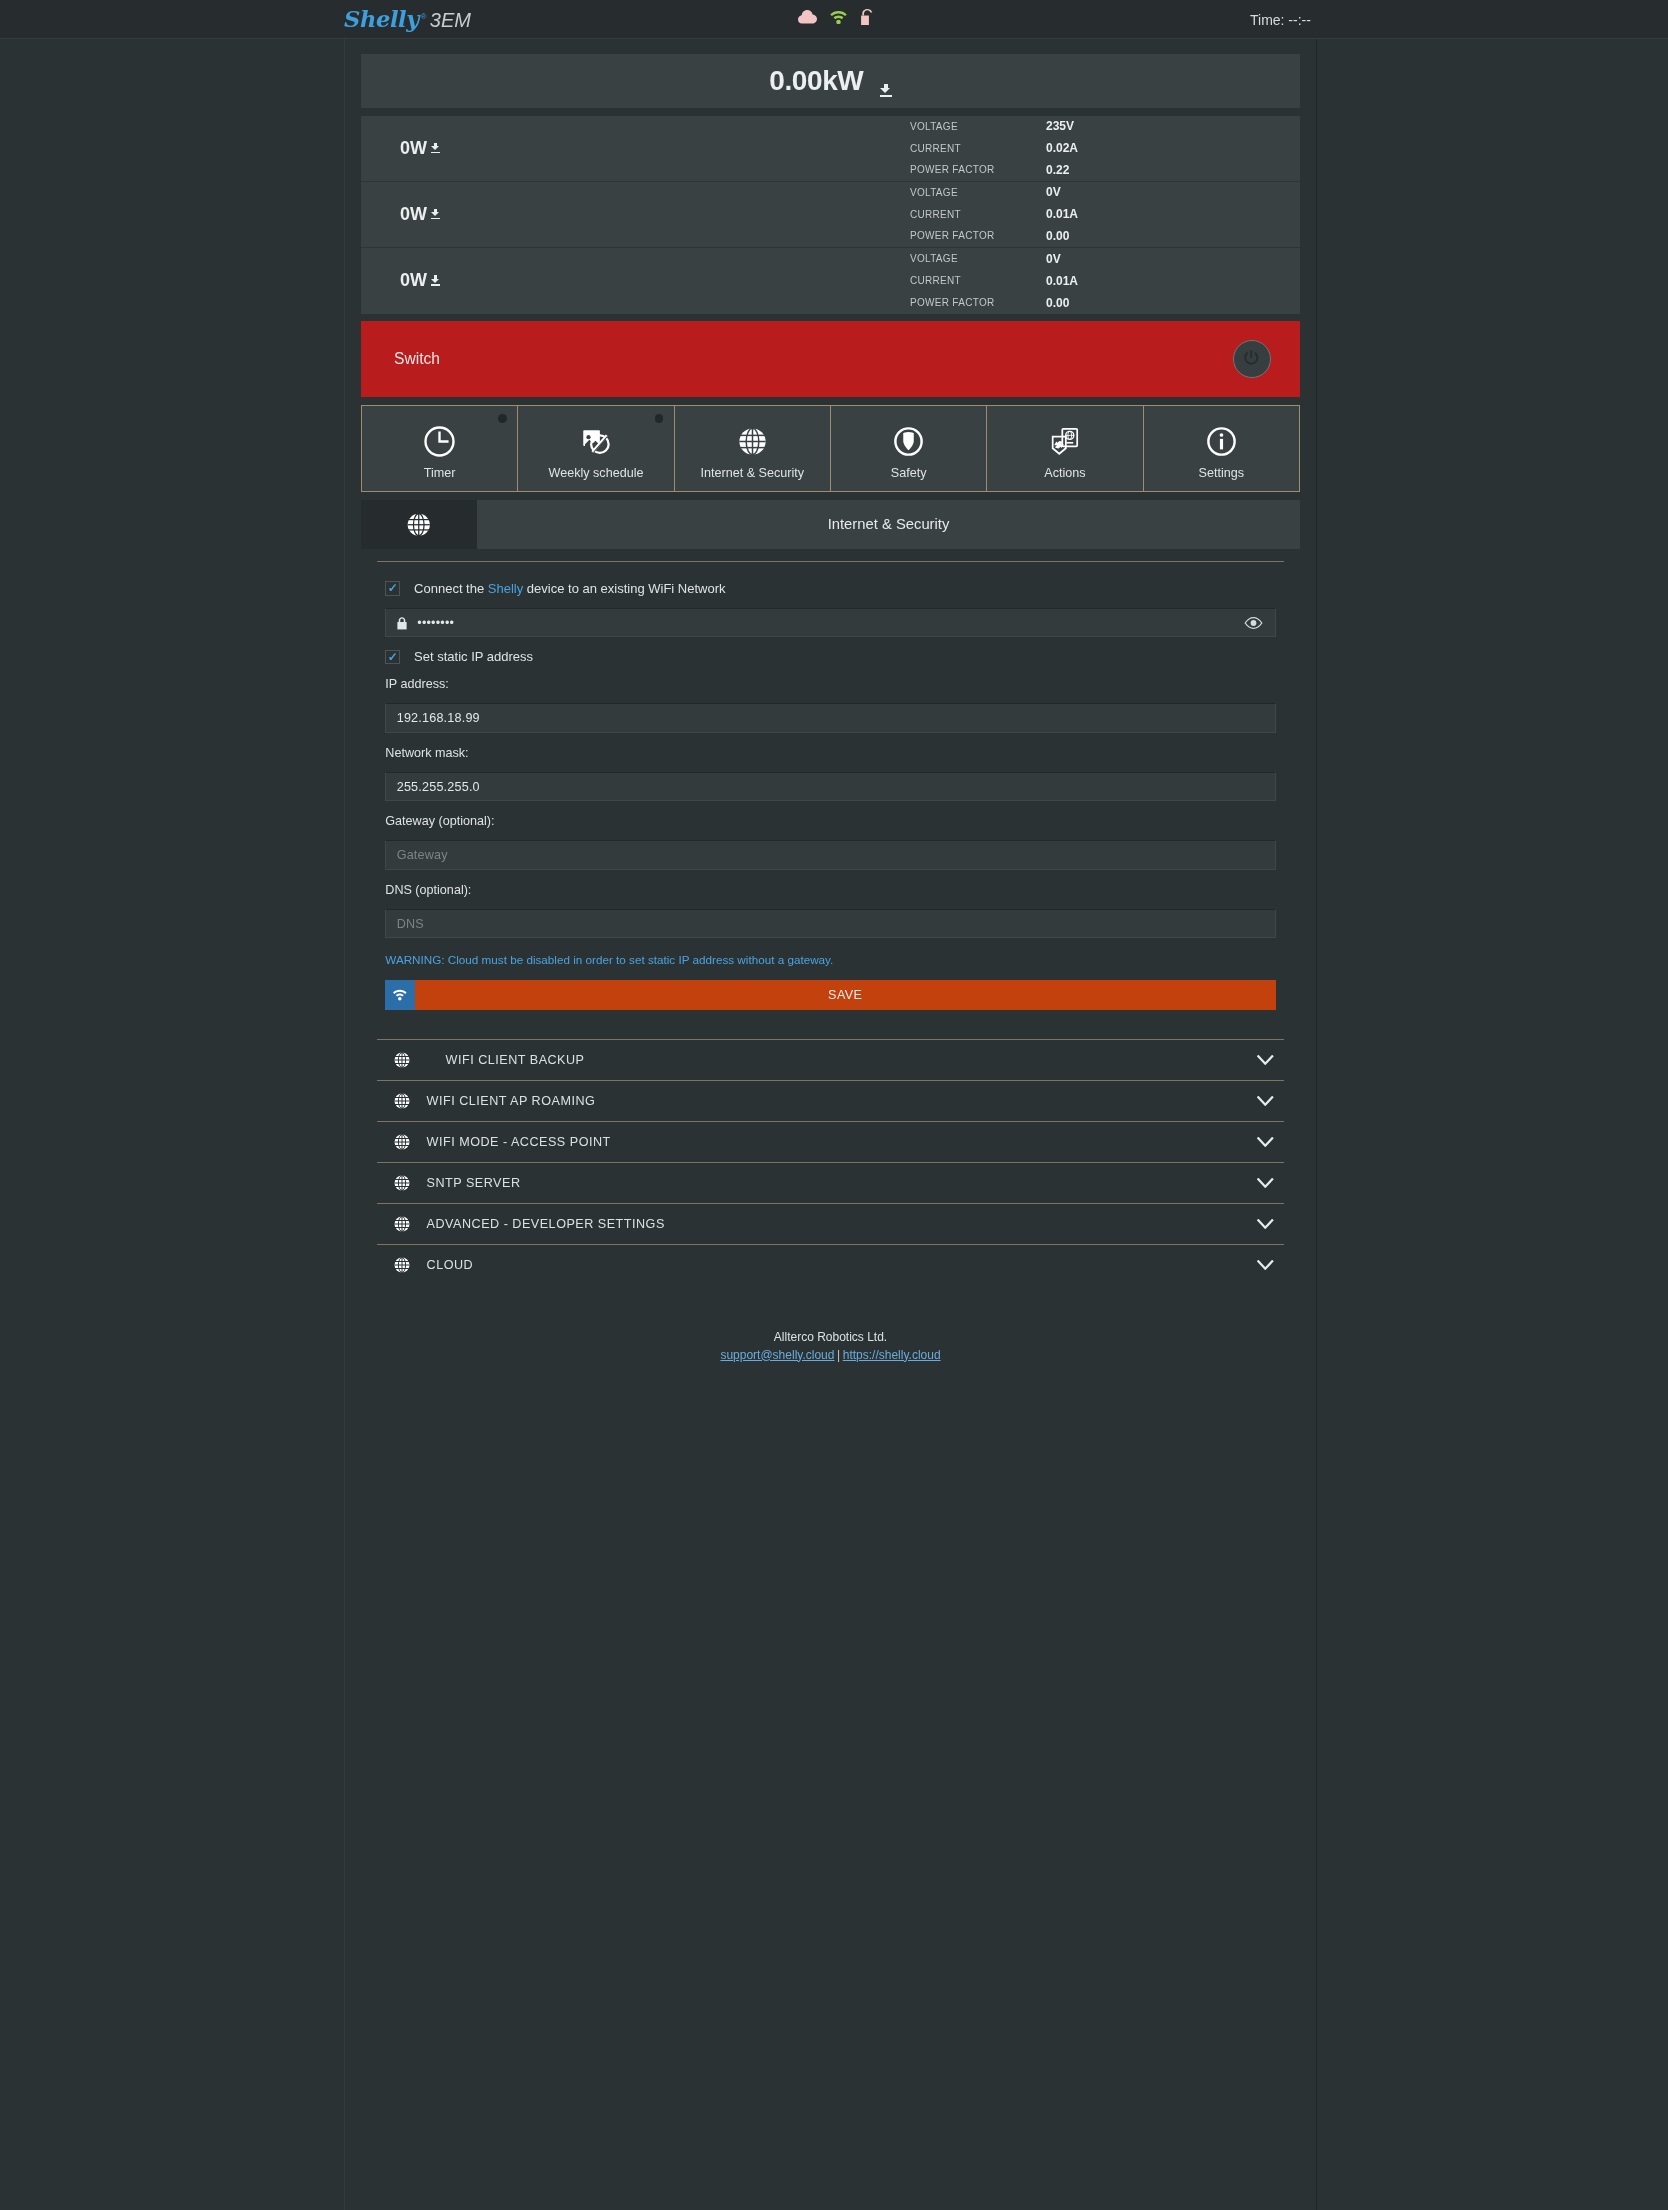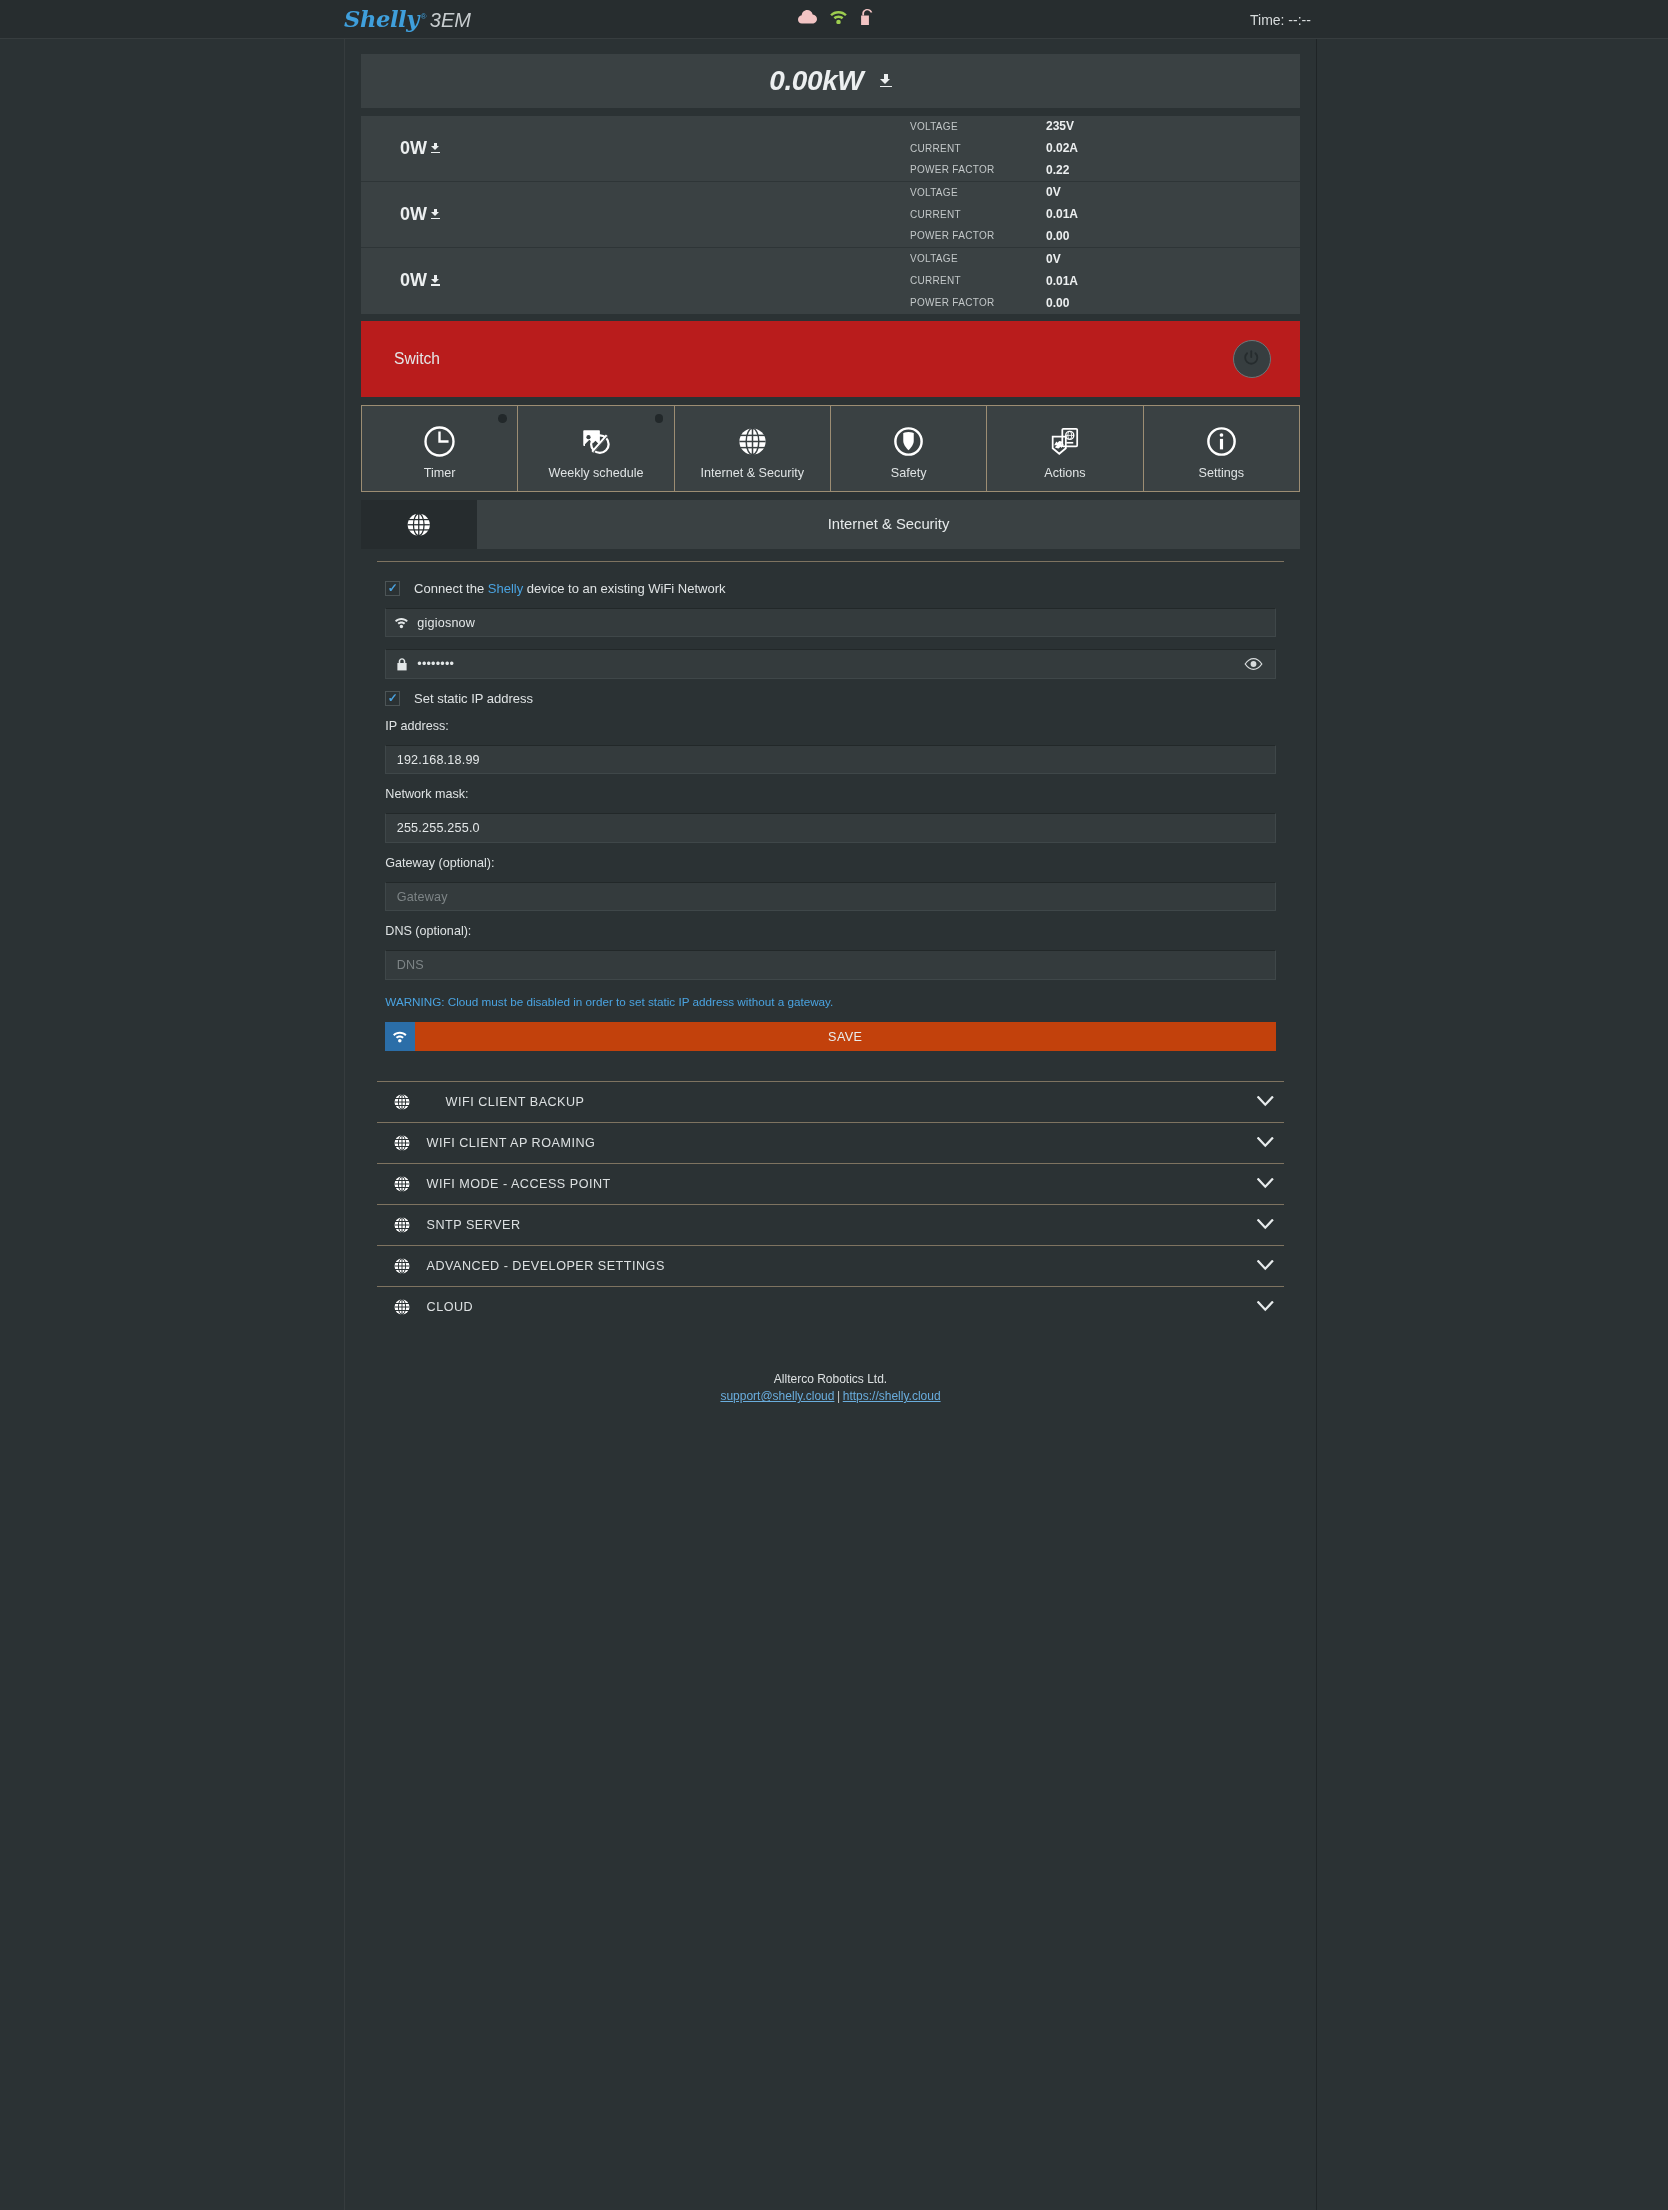--- a/index.html
+++ b/index.html
@@ -85,23 +85,22 @@
     display: flex;
     align-items: center;
     justify-content: center;
   }
   .total-value {
     font-size: 28px;
     color: #eceff0;
     font-weight: bold;
     letter-spacing: -0.4px;
     display: flex;
-    align-items: center;
+    align-items: flex-end;
     gap: 17px;
-    font-style: italic;
   }
 
   
   .phases { margin-top: 7.8px; }
   .phase-row {
     background: #3a4143;
     height: 66px;
     display: flex;
     align-items: center;
     border-bottom: 0.9px solid #2e3537;
@@ -580,30 +579,20 @@
 
     <div class="acc-item">
 
       <div class="acc-body">
 
         <div class="chk-row">
           <span class="chkbox">✓</span>
           <span class="chk-label"><span>Connect the </span><span class="accent">Shelly</span><span> device to an existing WiFi Network</span></span>
         </div>
 
-        <div class="field">
-          <span class="f-icon">
-            <svg width="14.8" height="12" viewBox="0 0 22 17">
-              <path d="M11 1.2C7.3 1.2 3.9 2.6 1.4 5l2 2c2-1.9 4.7-3 7.6-3s5.6 1.1 7.6 3l2-2C18.1 2.6 14.7 1.2 11 1.2z" fill="#e3e7e8"></path>
-              <path d="M11 6.4c-2.2 0-4.2.8-5.7 2.2l2 2c1-.9 2.3-1.4 3.7-1.4s2.7.5 3.7 1.4l2-2C15.2 7.2 13.2 6.4 11 6.4z" fill="#e3e7e8"></path>
-              <circle cx="11" cy="13.7" r="2.5" fill="#e3e7e8"></circle>
-            </svg>
-          </span>
-          <span class="f-text">gigiosnow</span>
-        </div>
 
         <div class="field">
           <span class="f-icon">
             <svg width="12" height="14" viewBox="0 0 14 17">
               <path d="M3 7.5V5.2C3 3.2 4.8 1.4 7 1.4S11 3.2 11 5.2V7.5H9.1V5.2C9.1 4.1 8.1 3.1 7 3.1S4.9 4.1 4.9 5.2V7.5z" fill="#e3e7e8"></path>
               <rect x="1.4" y="7.3" width="11.2" height="9" fill="#e3e7e8"></rect>
             </svg>
           </span>
           <span class="f-text pw-dots">••••••••</span>
           <span class="f-eye">

